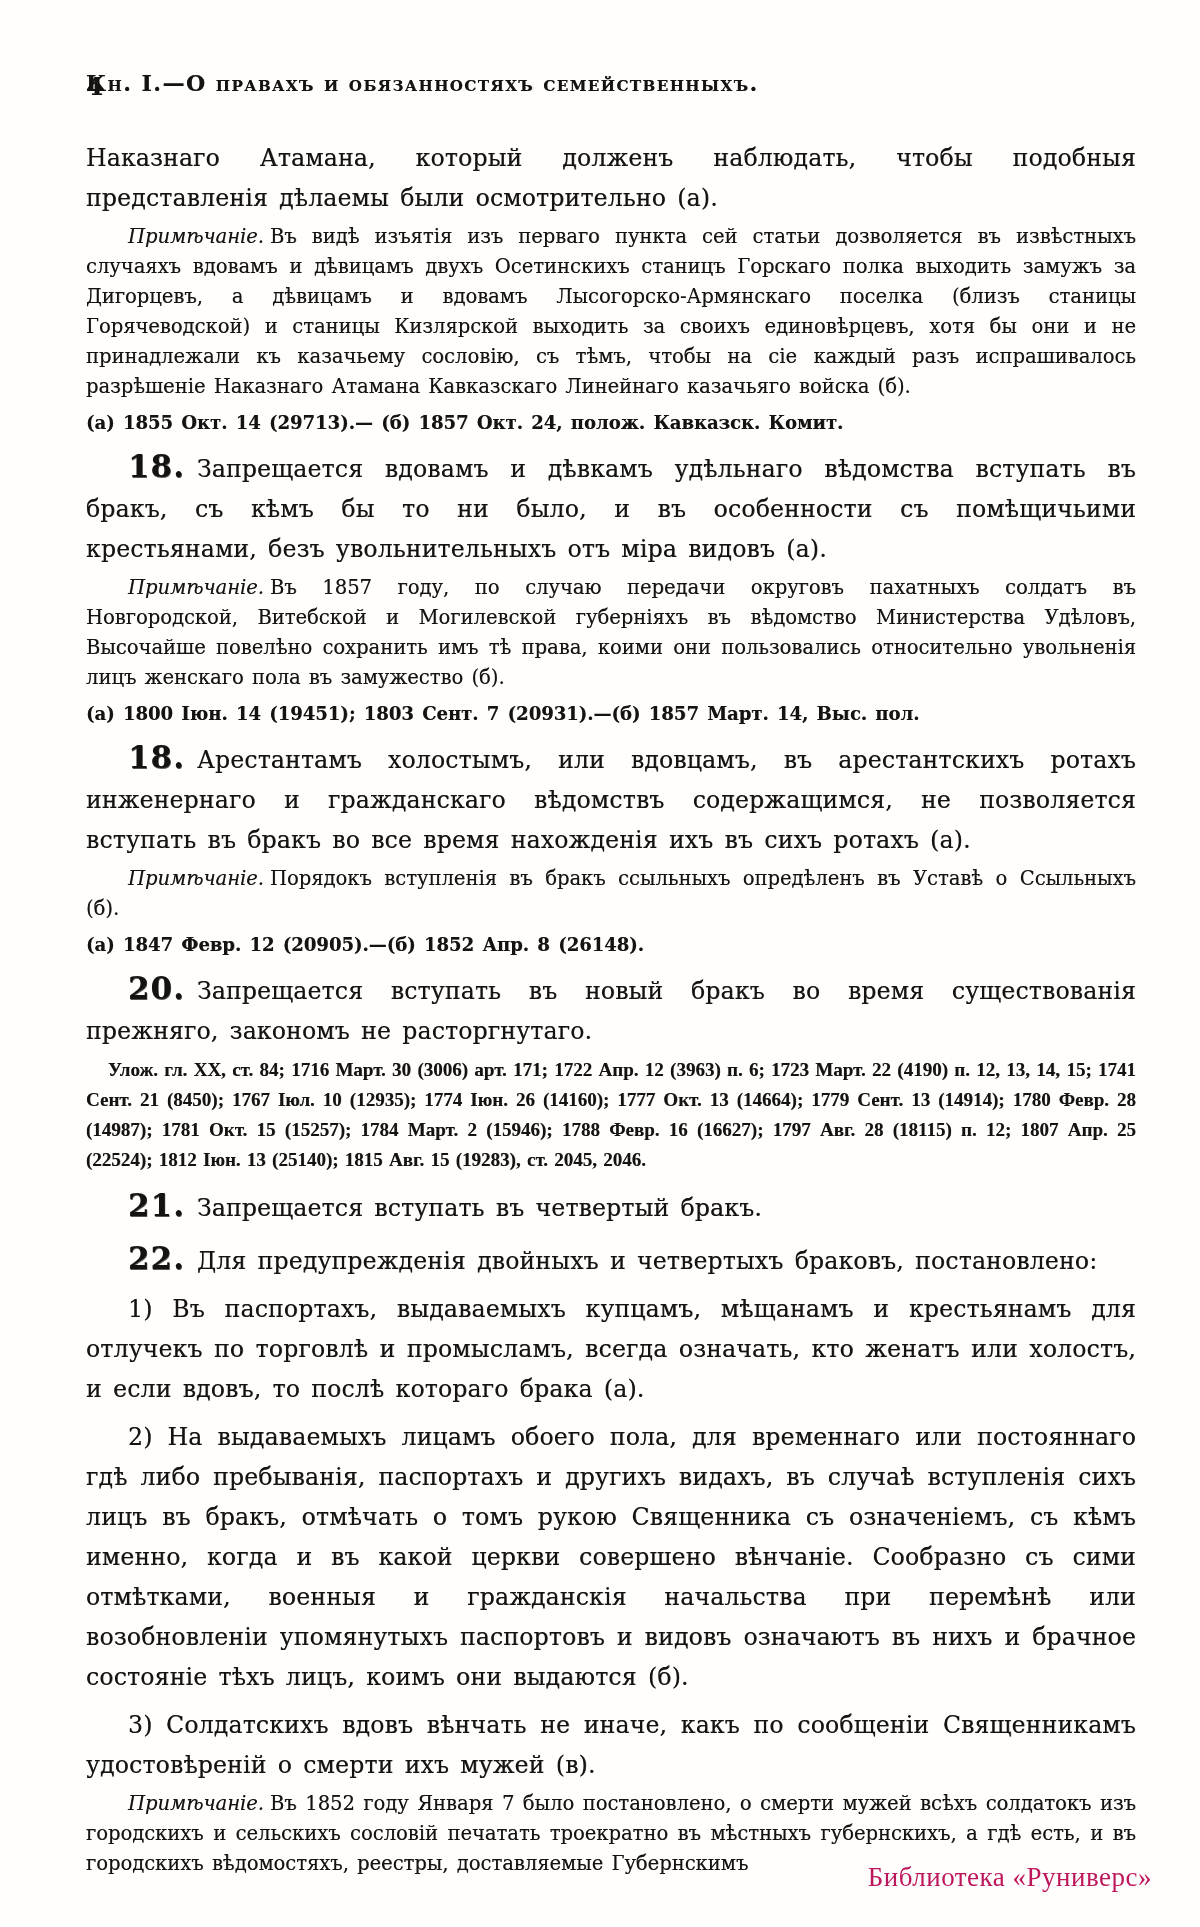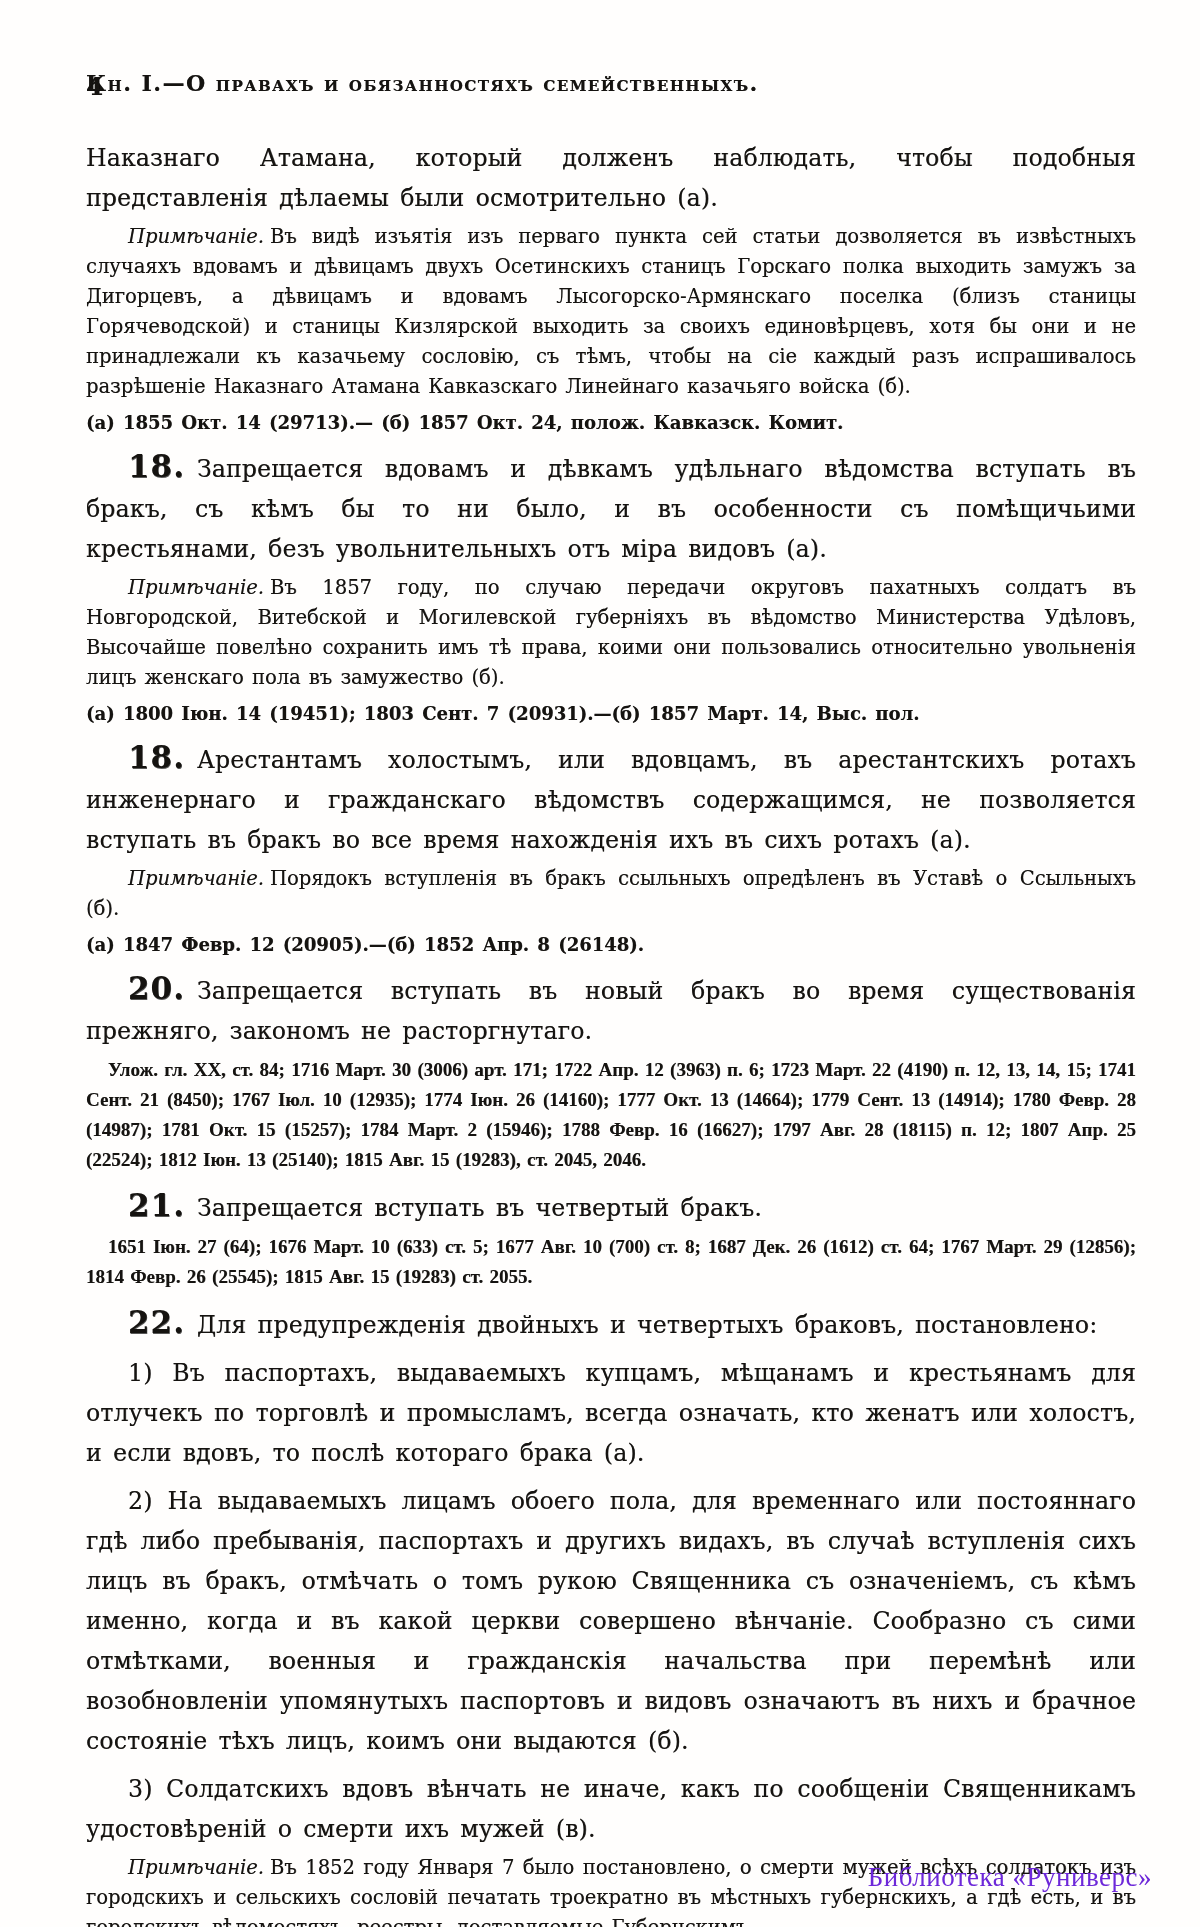--- a/index.html
+++ b/index.html
@@ -105,21 +105,21 @@
   .item-para {
     margin-top: 8px;
   }
   
   .watermark {
     position: absolute;
     right: 48px;
     bottom: 34px;
     font-family: "Liberation Serif", "DejaVu Serif", serif;
     font-size: 27px;
-    color: #6d28d9;
+    color: #be185d;
     letter-spacing: 0.5px;
     margin-top: 16px;
   }
 </style>
 </head>
 <body>
 
 <div class="page">
   <div class="content">
 
@@ -139,21 +139,20 @@
     <div class="cite">(а) 1800 Іюн. 14 (19451); 1803 Сент. 7 (20931).—(б) 1857 Март. 14, Выс. пол.</div>
 
     <p class="main-para"><span class="art-num">18.</span><span>Арестантамъ холостымъ, или вдовцамъ, въ арестантскихъ ротахъ инженернаго и гражданскаго вѣдомствъ содержащимся, не позволяется вступать въ бракъ во все время нахожденія ихъ въ сихъ ротахъ (а).</span></p>
     <p class="note"><em class="note-label">Примѣчаніе.</em><span>Порядокъ вступленія въ бракъ ссыльныхъ опредѣленъ въ Уставѣ о Ссыльныхъ (б).</span></p>
     <div class="cite">(а) 1847 Февр. 12 (20905).—(б) 1852 Апр. 8 (26148).</div>
 
     <p class="main-para"><span class="art-num">20.</span><span>Запрещается вступать въ новый бракъ во время существованія прежняго, закономъ не расторгнутаго.</span></p>
     <p class="cite-block">Улож. гл. XX, ст. 84; 1716 Март. 30 (3006) арт. 171; 1722 Апр. 12 (3963) п. 6; 1723 Март. 22 (4190) п. 12, 13, 14, 15; 1741 Сент. 21 (8450); 1767 Іюл. 10 (12935); 1774 Іюн. 26 (14160); 1777 Окт. 13 (14664); 1779 Сент. 13 (14914); 1780 Февр. 28 (14987); 1781 Окт. 15 (15257); 1784 Март. 2 (15946); 1788 Февр. 16 (16627); 1797 Авг. 28 (18115) п. 12; 1807 Апр. 25 (22524); 1812 Іюн. 13 (25140); 1815 Авг. 15 (19283), ст. 2045, 2046.</p>
 
     <p class="main-para"><span class="art-num">21.</span><span>Запрещается вступать въ четвертый бракъ.</span></p>
-    <p class="cite-block">1651 Іюн. 27 (64); 1676 Март. 10 (633) ст. 5; 1677 Авг. 10 (700) ст. 8; 1687 Дек. 26 (1612) ст. 64; 1767 Март. 29 (12856); 1814 Февр. 26 (25545); 1815 Авг. 15 (19283) ст. 2055.</p>
 
     <p class="main-para"><span class="art-num">22.</span><span>Для предупрежденія двойныхъ и четвертыхъ браковъ, постановлено:</span></p>
     <p class="main-para item-para">1) Въ паспортахъ, выдаваемыхъ купцамъ, мѣщанамъ и крестьянамъ для отлучекъ по торговлѣ и промысламъ, всегда означать, кто женатъ или холостъ, и если вдовъ, то послѣ котораго брака (а).</p>
     <p class="main-para item-para">2) На выдаваемыхъ лицамъ обоего пола, для временнаго или постояннаго гдѣ либо пребыванія, паспортахъ и другихъ видахъ, въ случаѣ вступленія сихъ лицъ въ бракъ, отмѣчать о томъ рукою Священника съ означеніемъ, съ кѣмъ именно, когда и въ какой церкви совершено вѣнчаніе. Сообразно съ сими отмѣтками, военныя и гражданскія начальства при перемѣнѣ или возобновленіи упомянутыхъ паспортовъ и видовъ означаютъ въ нихъ и брачное состояніе тѣхъ лицъ, коимъ они выдаются (б).</p>
     <p class="main-para item-para">3) Солдатскихъ вдовъ вѣнчать не иначе, какъ по сообщеніи Священникамъ удостовѣреній о смерти ихъ мужей (в).</p>
     <p class="note"><em class="note-label">Примѣчаніе.</em><span>Въ 1852 году Января 7 было постановлено, о смерти мужей всѣхъ солдатокъ изъ городскихъ и сельскихъ сословій печатать троекратно въ мѣстныхъ губернскихъ, а гдѣ есть, и въ городскихъ вѣдомостяхъ, реестры, доставляемые Губернскимъ</span></p>
 
   </div>
 
   <div class="watermark">Библиотека «Руниверс»</div>

